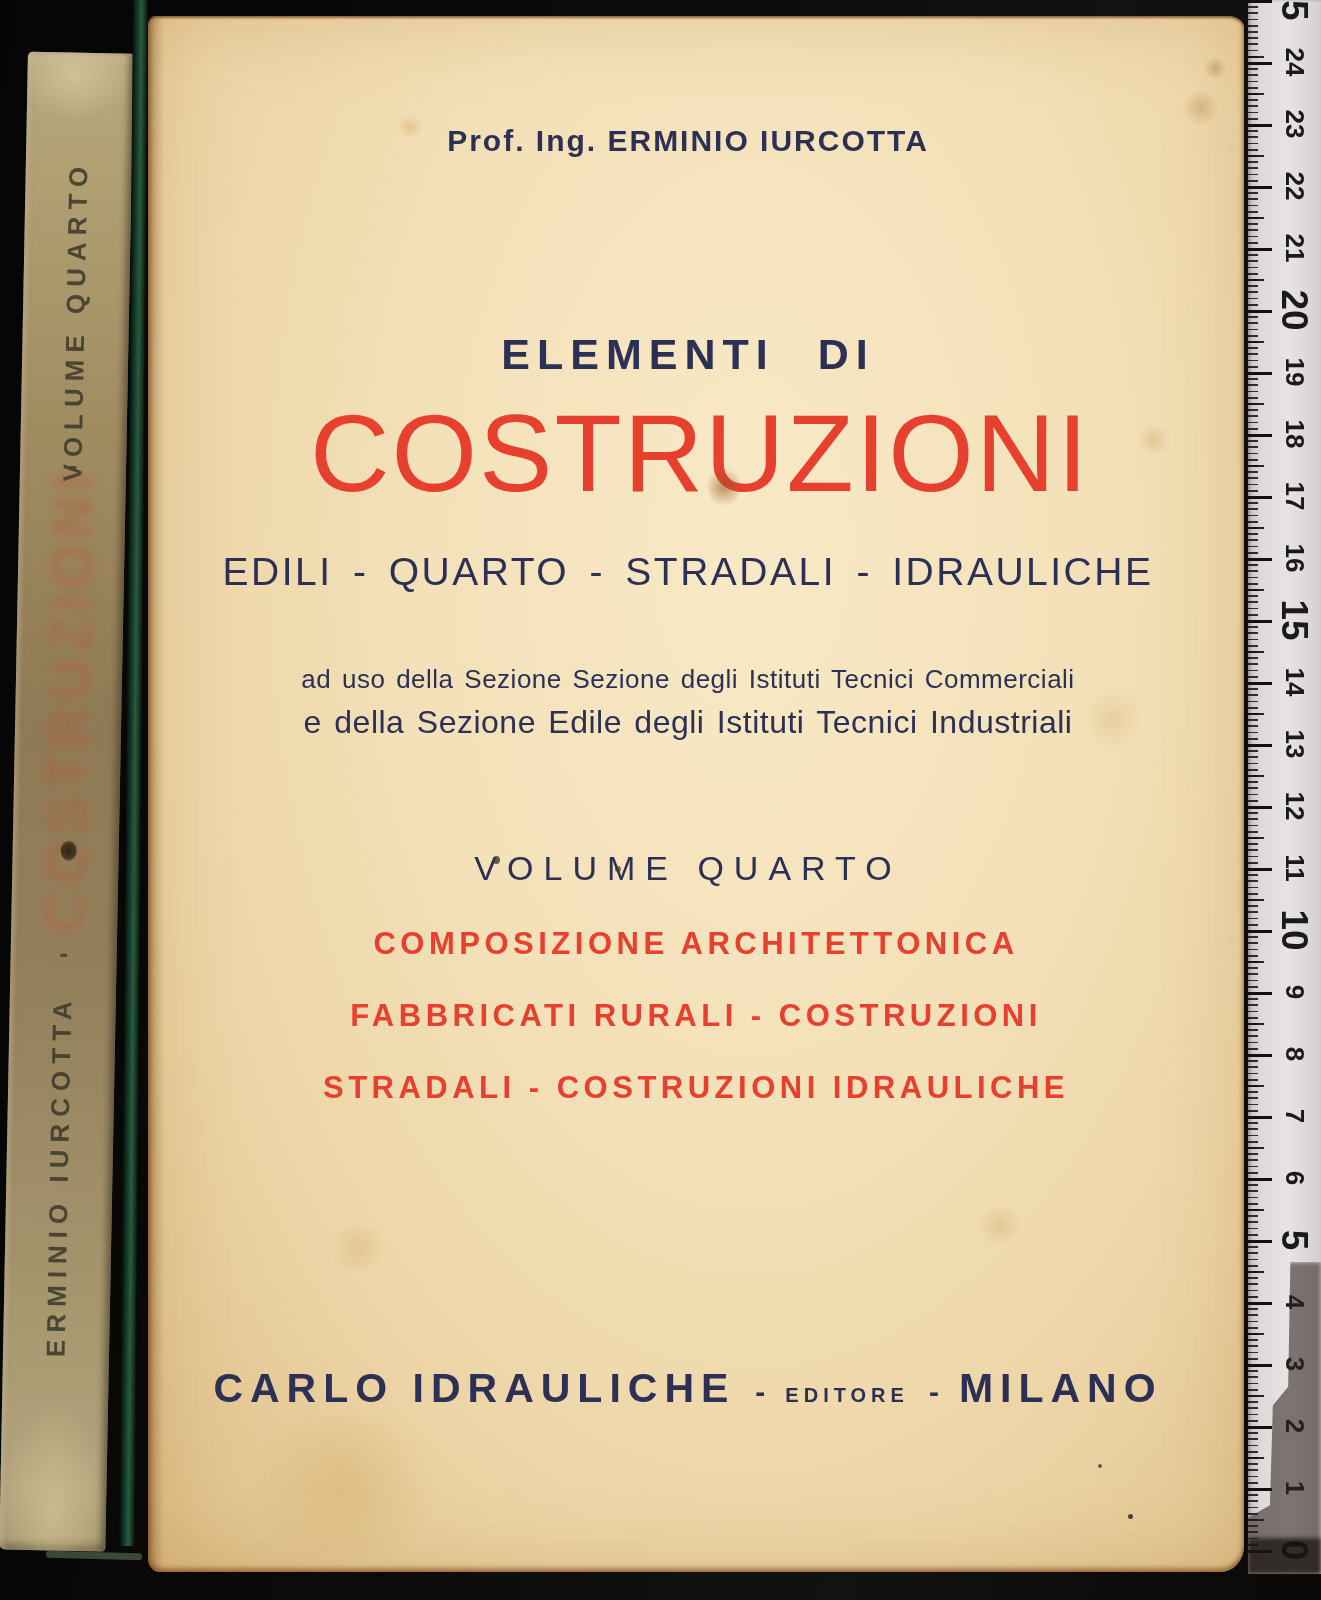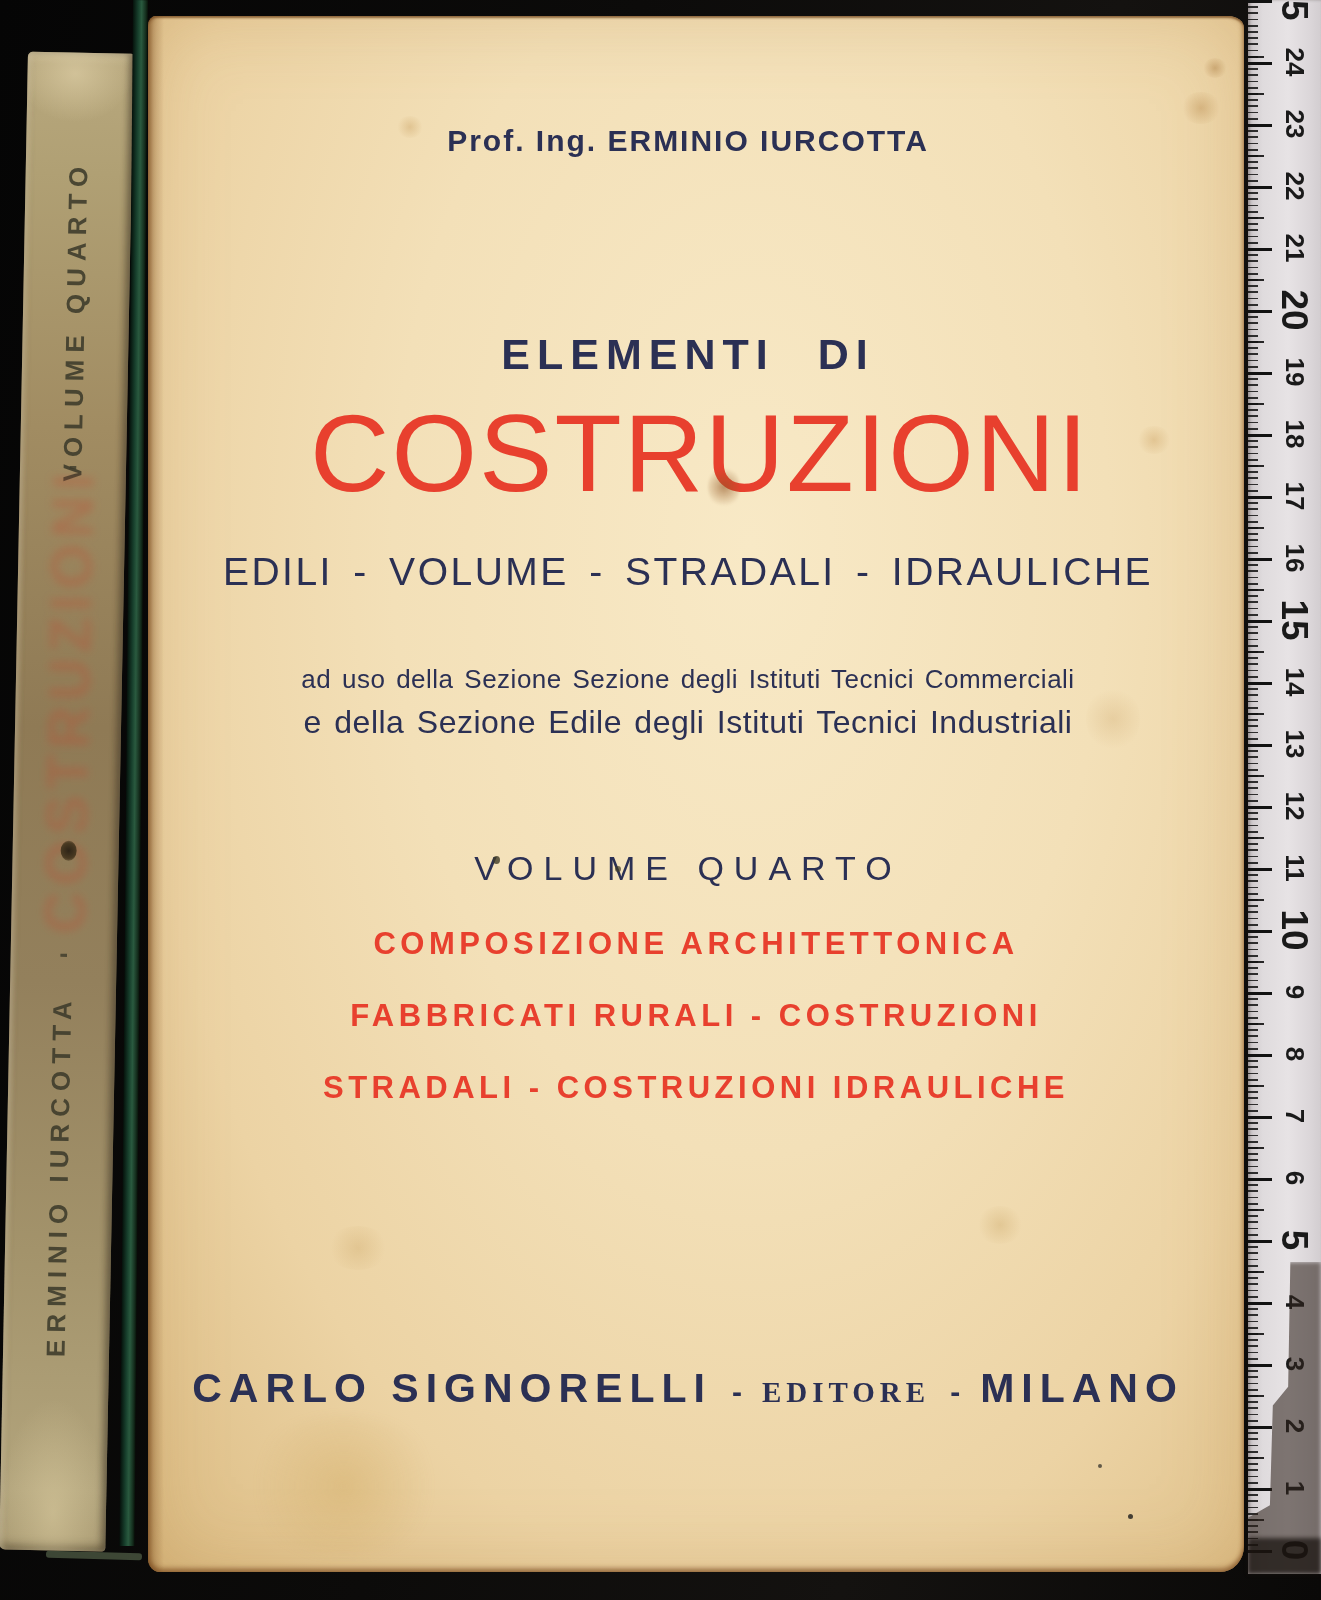--- a/index.html
+++ b/index.html
@@ -58,21 +58,21 @@
   .series-line{top:317px;font-size:43px;font-weight:700;letter-spacing:7px;word-spacing:24px;}
   .title-line{top:382px;font-size:110px;font-weight:400;letter-spacing:2px;color:var(--red,#e8402e);margin-left:24px;}
   .subtitle-line{top:536px;font-size:39px;font-weight:500;letter-spacing:2.5px;word-spacing:7px;}
   .audience1{top:650px;font-size:26px;font-weight:500;letter-spacing:.5px;word-spacing:3px;}
   .audience2{top:690px;font-size:32px;font-weight:500;letter-spacing:.5px;word-spacing:3px;}
   .volume-line{top:835px;font-size:34px;font-weight:400;letter-spacing:10px;}
   .contents{position:absolute;left:0;right:0;top:912px;text-align:center;}
   .content-line{font-size:31px;font-weight:700;letter-spacing:4.5px;color:var(--red,#e8402e);line-height:1;margin-bottom:41px;}
   .publisher-line{top:1352px;font-size:41px;white-space:nowrap;}
   .pub-name,.pub-city{font-size:41px;font-weight:600;letter-spacing:7px;}
-  .pub-role{font-size:29px;font-weight:600;letter-spacing:5px;font-family:Liberation Serif, serif;}
+  .pub-role{font-size:20px;font-weight:600;letter-spacing:5px;}
   .pub-sep{font-size:30px;font-weight:700;margin:0 20px;}
   
   .stain{position:absolute;border-radius:50%;}
   .s-title{left:560px;top:450px;width:32px;height:42px;background:radial-gradient(circle,rgba(146,86,36,.6),rgba(146,86,36,0) 72%);filter:blur(1px);}
   .s-dot1{left:345px;top:840px;width:7px;height:8px;background:rgba(64,60,40,.8);}
   .s-dot2{left:467px;top:850px;width:6px;height:6px;background:rgba(64,60,40,.7);}
   .s-fox1{left:248px;top:100px;width:28px;height:22px;background:radial-gradient(circle,rgba(182,132,60,.28),rgba(182,132,60,0) 70%);}
   .s-fox2{left:988px;top:410px;width:36px;height:28px;background:radial-gradient(circle,rgba(190,140,70,.3),rgba(190,140,70,0) 70%);}
   .s-fox3{left:1032px;top:76px;width:42px;height:32px;background:radial-gradient(circle,rgba(172,120,55,.35),rgba(172,120,55,0) 70%);}
   .s-fox4{left:828px;top:1190px;width:48px;height:38px;background:radial-gradient(circle,rgba(190,150,80,.28),rgba(190,150,80,0) 70%);}
@@ -124,33 +124,33 @@
 
   <div class="green-sliver"></div>
   <div class="green-peek"></div>
 
   <div class="cover">
     <div class="edge-left"></div>
 
     <div class="cover-text author-line">Prof. Ing. ERMINIO IURCOTTA</div>
     <div class="cover-text series-line">ELEMENTI DI</div>
     <div class="cover-text title-line">COSTRUZIONI</div>
-    <div class="cover-text subtitle-line">EDILI - VOLUME - STRADALI - IDRAULICHE</div>
+    <div class="cover-text subtitle-line">EDILI - QUARTO - STRADALI - IDRAULICHE</div>
     <div class="cover-text audience1">ad uso della Sezione Sezione degli Istituti Tecnici Commerciali</div>
     <div class="cover-text audience2">e della Sezione Edile degli Istituti Tecnici Industriali</div>
     <div class="cover-text volume-line">VOLUME QUARTO</div>
 
     <div class="contents">
         <div class="content-line">COMPOSIZIONE ARCHITETTONICA</div>
         <div class="content-line">FABBRICATI RURALI - COSTRUZIONI</div>
         <div class="content-line">STRADALI - COSTRUZIONI IDRAULICHE</div>
       </div>
 
     <div class="cover-text publisher-line">
-      <span class="pub-name">CARLO SIGNORELLI</span><span class="pub-sep">-</span><span class="pub-role">EDITORE</span><span class="pub-sep">-</span><span class="pub-city">MILANO</span>
+      <span class="pub-name">CARLO IDRAULICHE</span><span class="pub-sep">-</span><span class="pub-role">EDITORE</span><span class="pub-sep">-</span><span class="pub-city">MILANO</span>
     </div>
 
     <div class="stain s-title"></div>
     <div class="stain s-dot1"></div>
     <div class="stain s-dot2"></div>
     <div class="stain s-fox1"></div>
     <div class="stain s-fox2"></div>
     <div class="stain s-fox3"></div>
     <div class="stain s-fox4"></div>
     <div class="stain s-big"></div>

